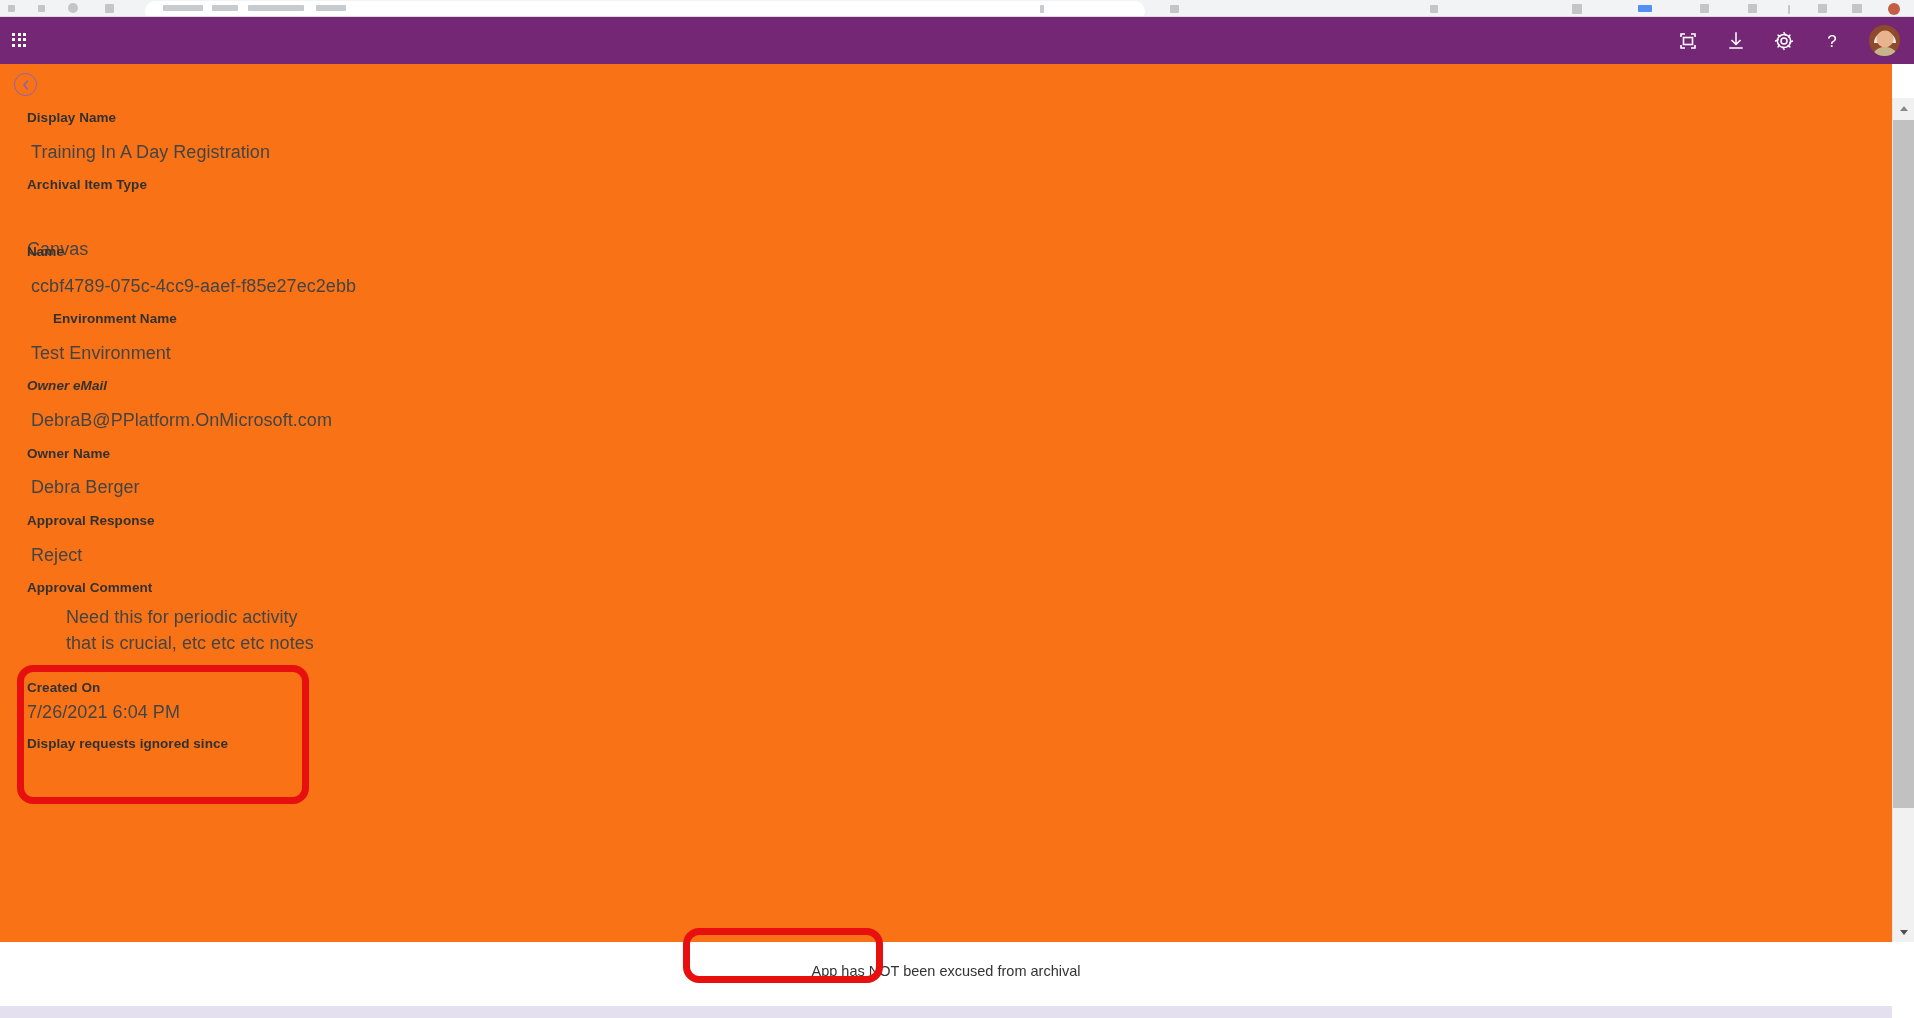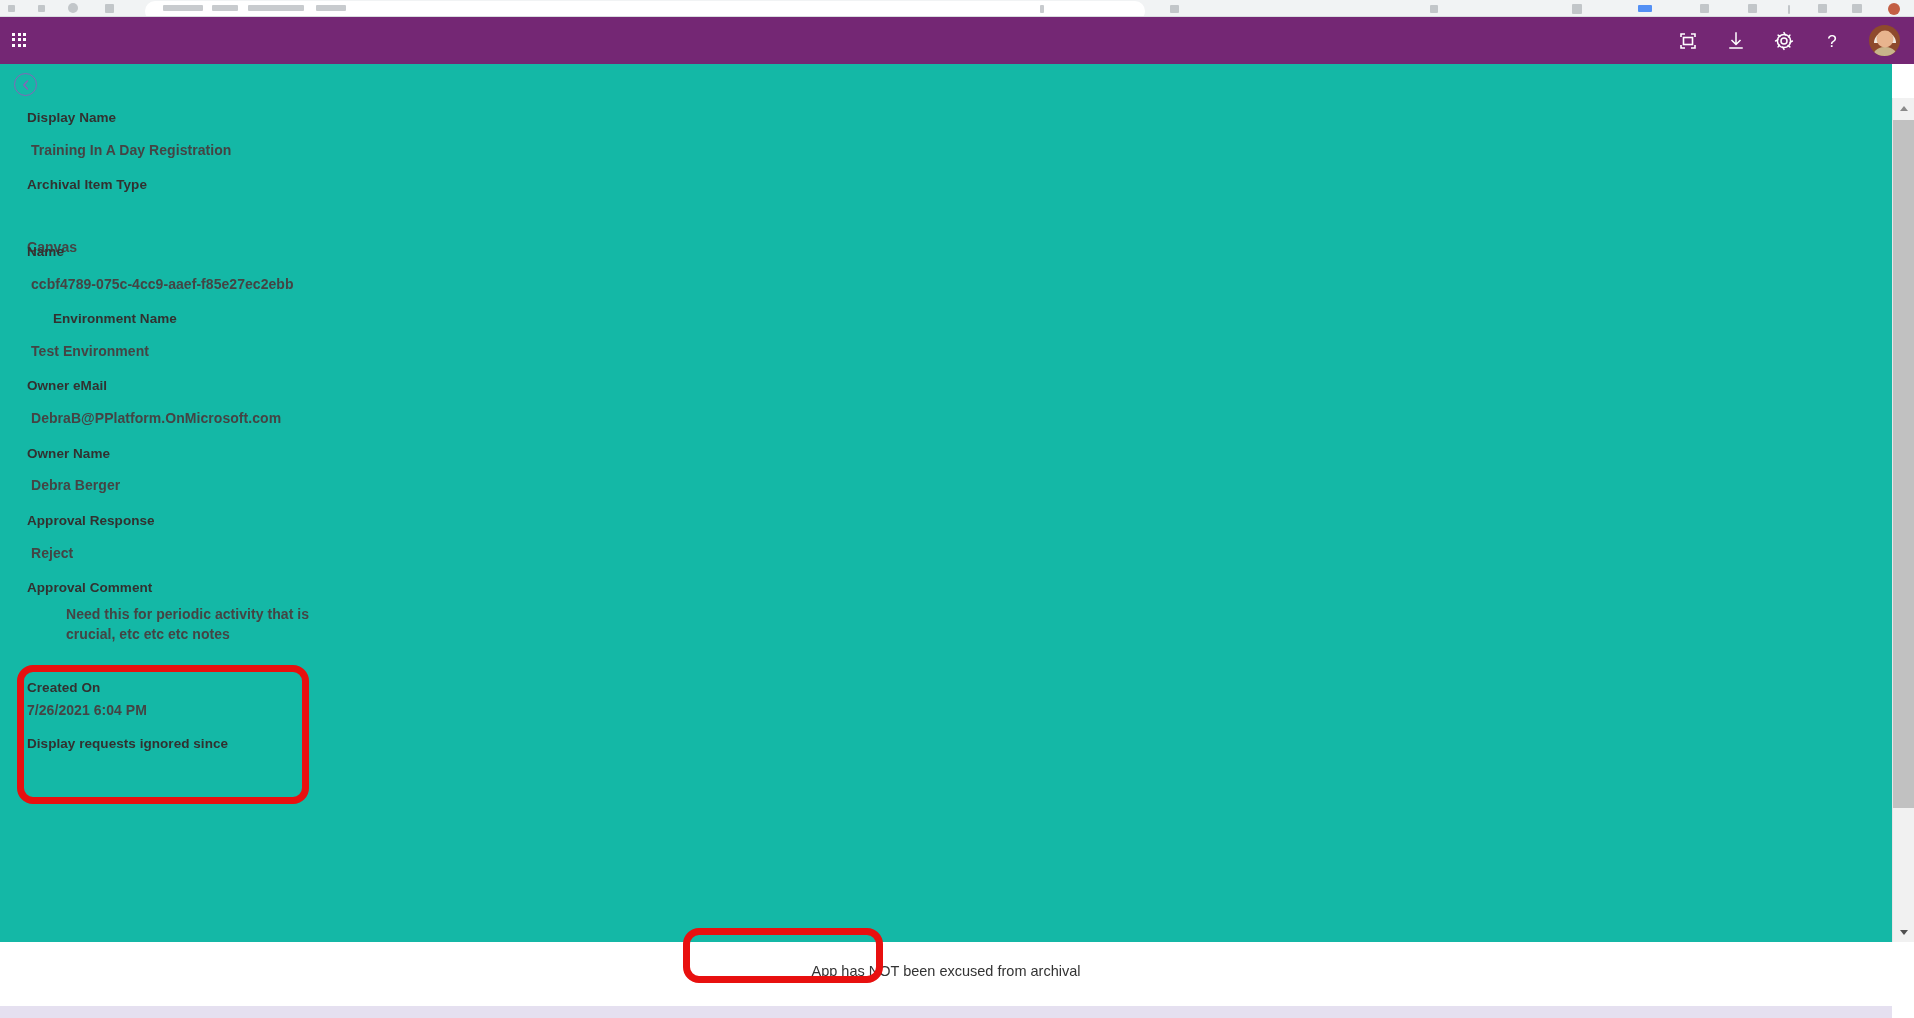--- a/index.html
+++ b/index.html
@@ -99,21 +99,21 @@
     width: 26px; height: 12px;
     transform: translateX(-50%);
     border-radius: 13px 13px 0 0;
     background: #c8b48a;
   }
 
   
   .page {
     position: absolute; left: 0; top: 64px;
     width: 1892px; height: 878px;
-    background: #14b8a6;
+    background: #f97316;
   }
   .back-btn {
     position: absolute; left: 14px; top: 9px;
     width: 23px; height: 23px;
     border: 1.6px solid #8764b8;
     border-radius: 50%;
     display: flex; align-items: center; justify-content: center;
     cursor: pointer;
   }
   .back-btn svg { display: block; }
@@ -123,36 +123,36 @@
     width: 1100px;
   }
   .field-label {
     color: #323130;
     font-size: 13.5px;
     font-weight: bold;
     letter-spacing: .05px;
   }
   .field-value {
     color: #444444;
-    font-size: 14px;
-    font-weight: bold;
+    font-size: 18px;
+    font-weight: normal;
     letter-spacing: .05px;
   }
   .field-value.multiline { line-height: 1.45; max-width: 260px; }
 
   
   .r-dn-l   { position: absolute; left: 27px; top: 0px; }
   .r-dn-v   { position: absolute; left: 31px; top: 32px; }
   .r-ait-l  { position: absolute; left: 27px; top: 67px; text-align: center; }
   .r-ait-v  { position: absolute; left: 27px; top: 89px; margin-top: 40px; }
   .r-nm-l   { position: absolute; left: 27px; top: 134px; }
   .r-nm-v   { position: absolute; left: 31px; top: 166px; }
   .r-en-l   { position: absolute; left: 27px; top: 201px; margin-left: 26px; }
   .r-en-v   { position: absolute; left: 31px; top: 233px; }
-  .r-oe-l   { position: absolute; left: 27px; top: 268px; }
+  .r-oe-l   { position: absolute; left: 27px; top: 268px; font-style: italic; }
   .r-oe-v   { position: absolute; left: 31px; top: 300px; }
   .r-on-l   { position: absolute; left: 27px; top: 336px; }
   .r-on-v   { position: absolute; left: 31px; top: 367px; }
   .r-ar-l   { position: absolute; left: 27px; top: 403px; }
   .r-ar-v   { position: absolute; left: 31px; top: 435px; }
   .r-ac-l   { position: absolute; left: 27px; top: 470px; }
   .r-ac-v   { position: absolute; left: 34px; top: 494px; margin-left: 32px; }
   .r-co-l   { position: absolute; left: 27px; top: 570px; }
   .r-co-v   { position: absolute; left: 27px; top: 592px; }
   .r-ari-l  { position: absolute; left: 27px; top: 626px; }

